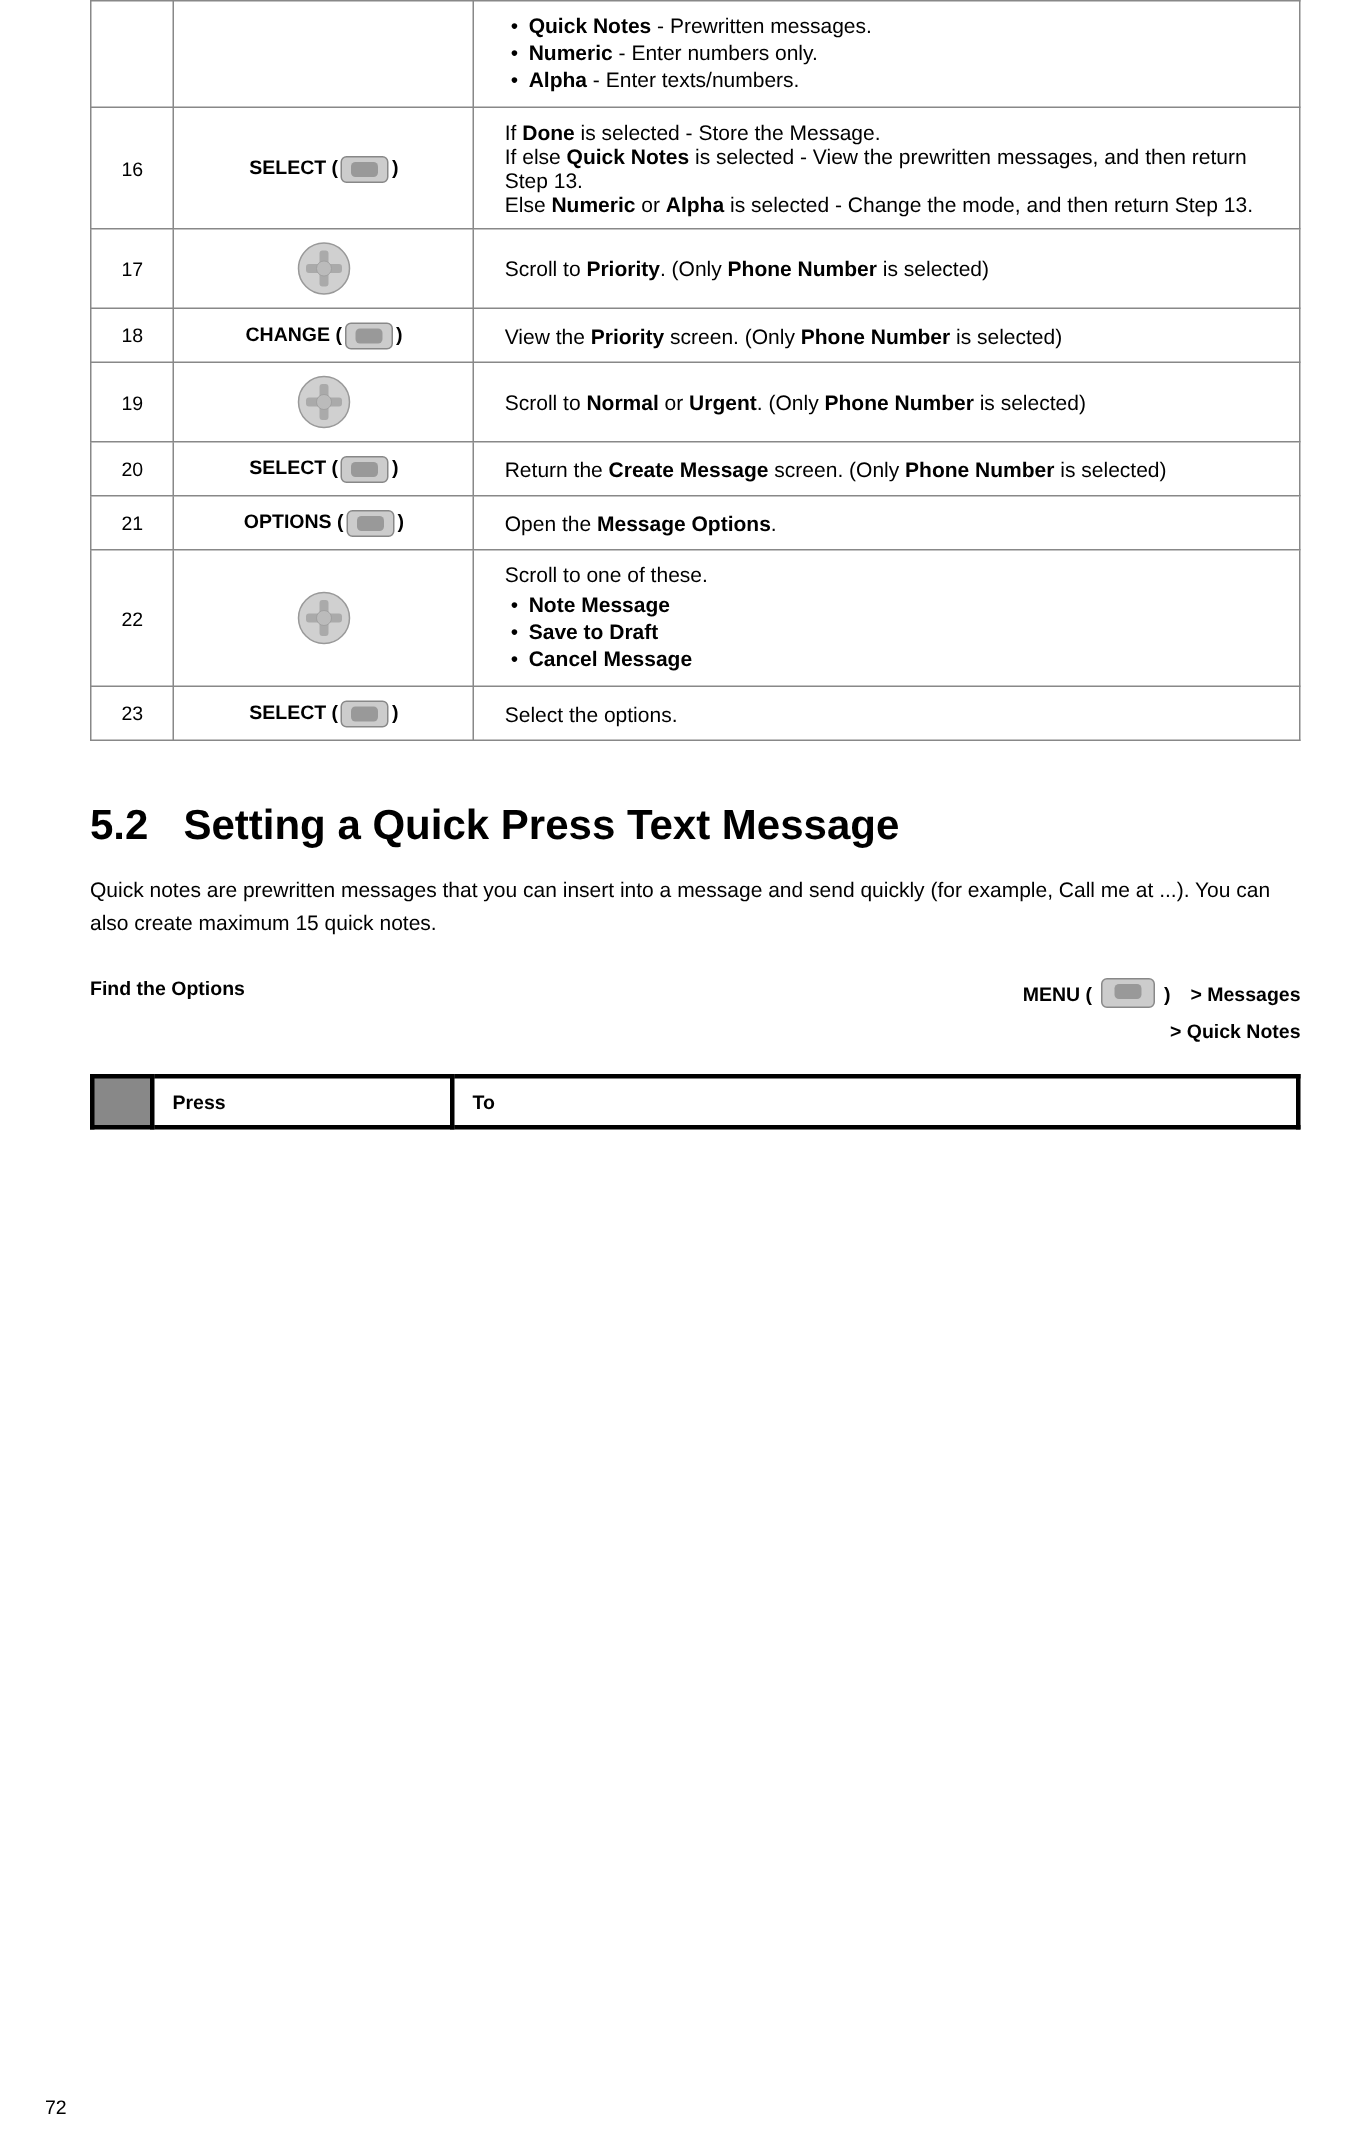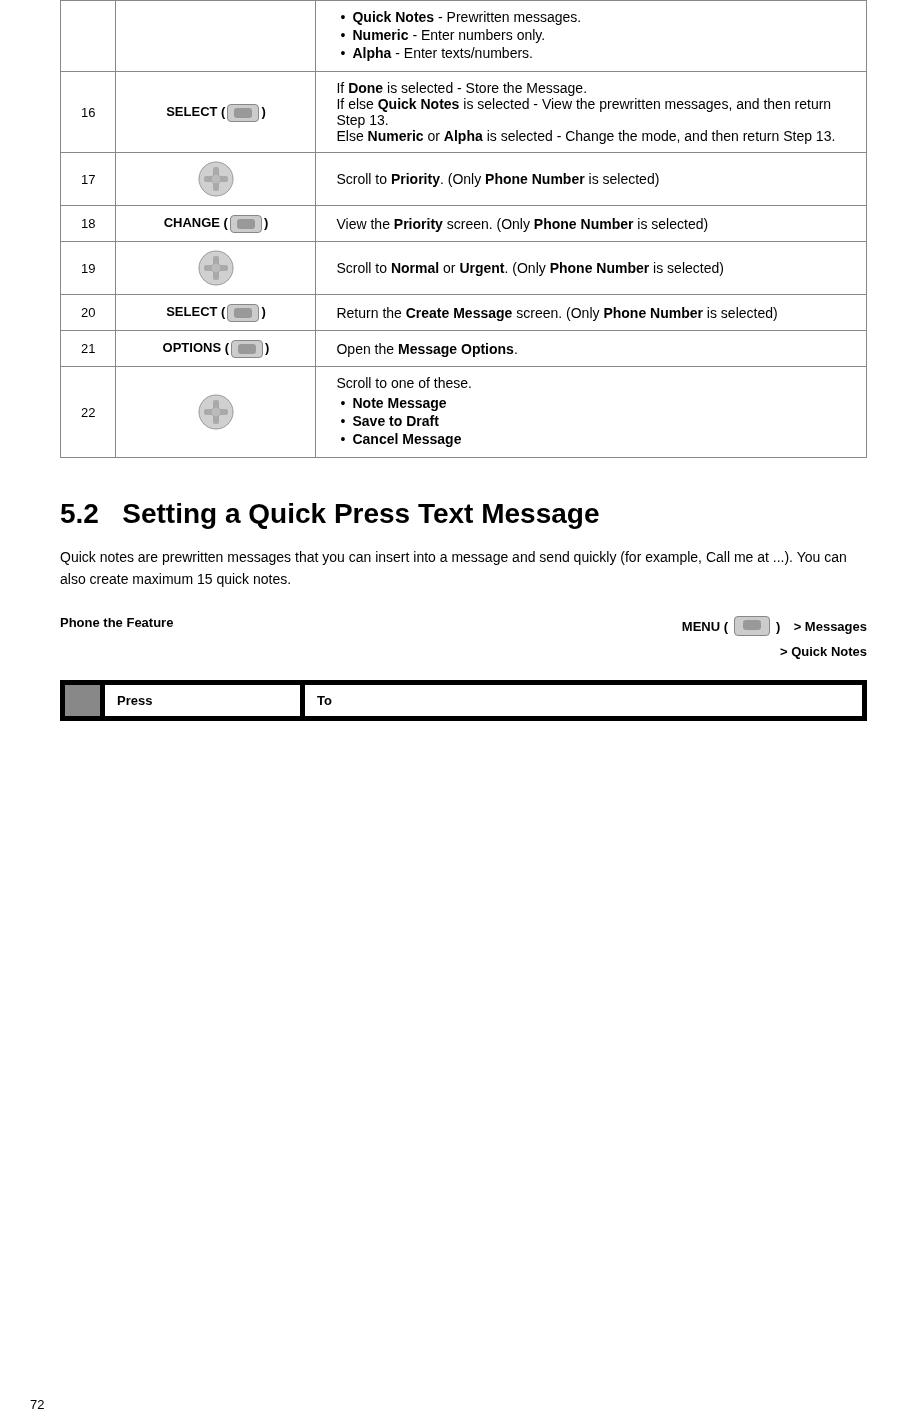--- a/index.html
+++ b/index.html
@@ -141,21 +141,21 @@
       gap: 6px;
     }
 
     
     .bottom-table {
       width: 100%;
       border-collapse: collapse;
       border: 1px solid #888;
     }
     .bottom-table td {
-      border: 5px solid #000000;
+      border: 3px solid #000000;
       padding: 8px 12px;
       font-size: 13px;
       font-weight: bold;
     }
     .bottom-table .col-step {
       width: 40px;
       background: #888;
     }
     .bottom-table .col-press {
       width: 200px;
@@ -301,33 +301,46 @@
         <td class="step-desc">
           Scroll to one of these.
           <ul class="desc-list" style="margin-top:4px;">
             <li><strong>Note Message</strong></li>
             <li><strong>Save to Draft</strong></li>
             <li><strong>Cancel Message</strong></li>
           </ul>
         </td>
       </tr>
 
+      <tr>
+        <td class="step-num">23</td>
+        <td class="step-action">
+          <span class="btn-icon">
+            <strong>SELECT (</strong>
+            <span class="phone-btn"></span>
+            <strong>)</strong>
+          </span>
+        </td>
+        <td class="step-desc">
+          Select the options.
+        </td>
+      </tr>
 
     </tbody>
   </table>
 
   <h2 class="section-heading">
     <span>5.2</span>&nbsp;&nbsp;
     <span>Setting a Quick Press Text Message</span>
   </h2>
 
   <p class="section-desc">Quick notes are prewritten messages that you can insert into a message and send quickly (for example, Call me at ...). You can also create maximum 15 quick notes.</p>
 
   <div class="find-feature">
-    <div class="find-feature-label">Phone the Feature</div>
+    <div class="find-feature-label">Find the Options</div>
     <div class="find-feature-path">
       <div class="menu-line">
         <span><strong>MENU (</strong></span>
         <span class="phone-btn" style="width:36px;height:20px;"></span>
         <span><strong>)</strong></span>
         <span>&nbsp;&nbsp;<strong>&gt; Messages</strong></span>
       </div>
       <div style="text-align:right; margin-top:2px;">
         <strong>&gt; Quick Notes</strong>
       </div>

